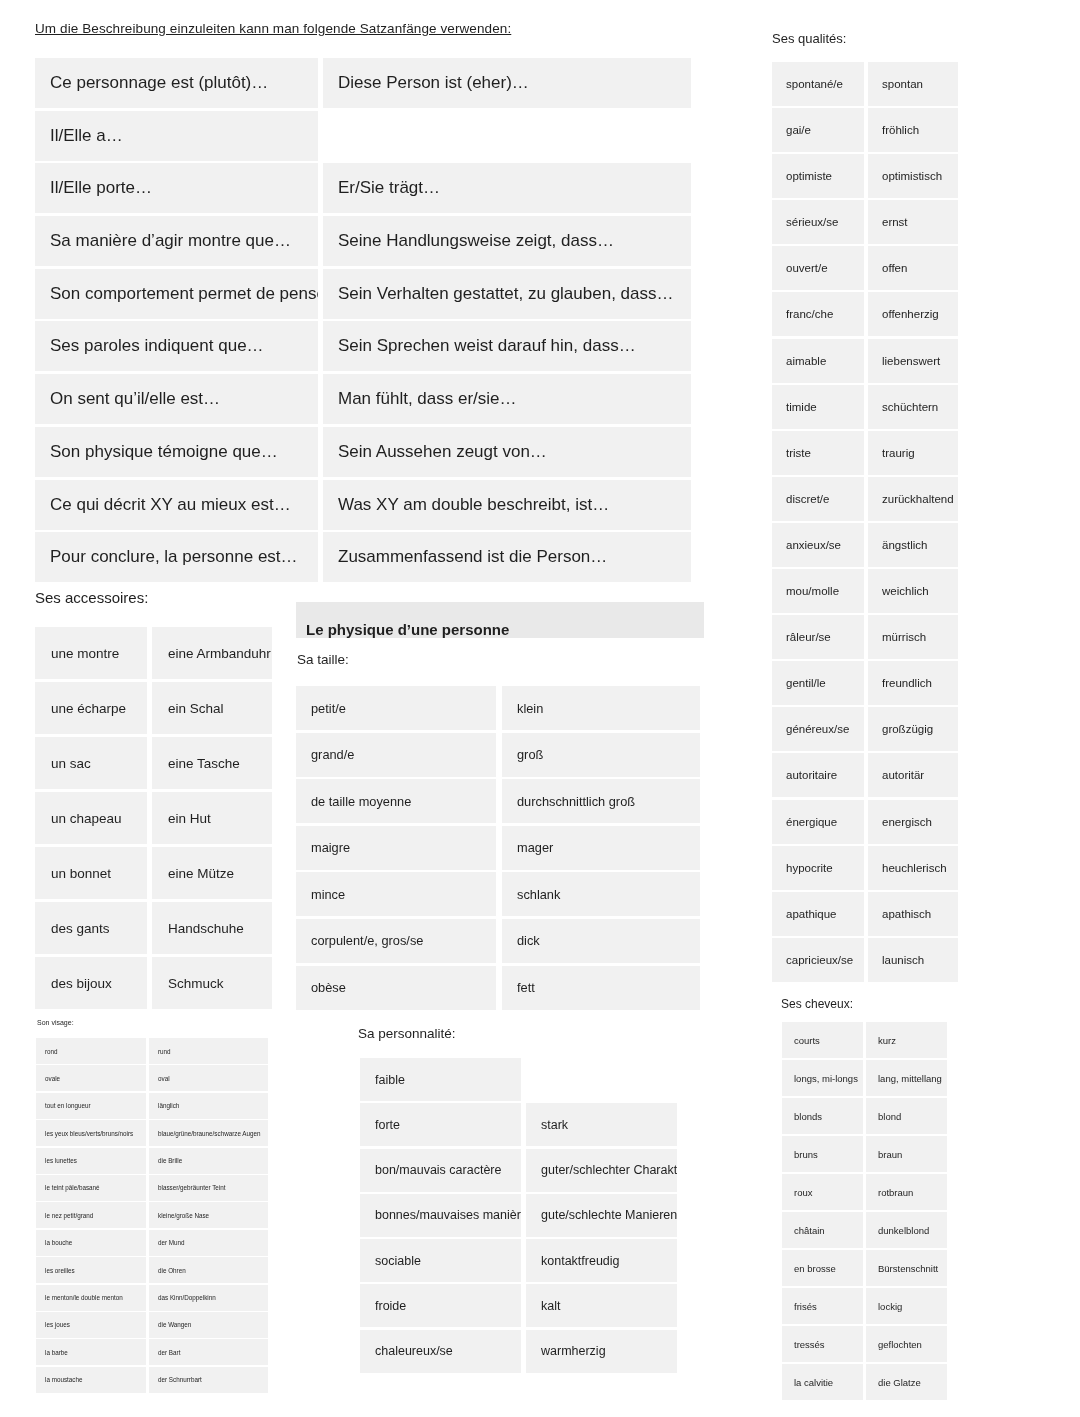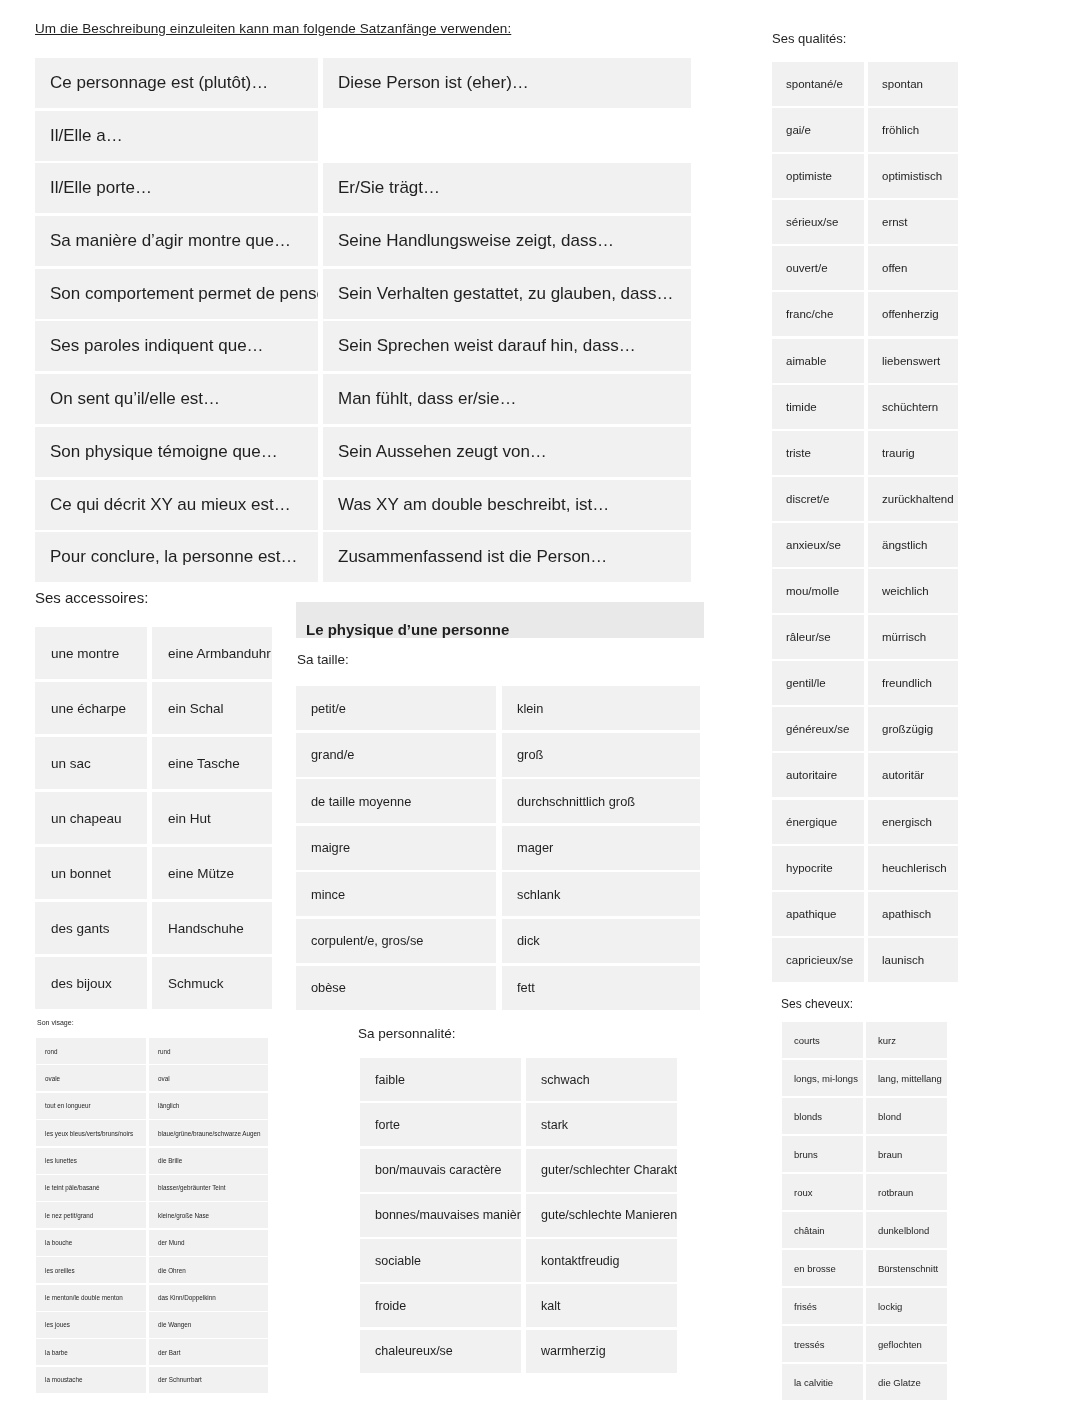--- a/index.html
+++ b/index.html
@@ -228,21 +228,20 @@
         <div class="vcell">la moustache</div>
         <div class="vcell">der Schnurrbart</div>
       </div>
     </div>
 
   <div class="abs heading h-pers">Sa personnalité:</div>
 
   <div class="vtable" id="t-pers">
       <div class="vrow">
         <div class="vcell">faible</div>
-        <div class="vcell">schwach</div>
       </div>
       <div class="vrow">
         <div class="vcell">forte</div>
         <div class="vcell">stark</div>
       </div>
       <div class="vrow">
         <div class="vcell">bon/mauvais caractère</div>
         <div class="vcell">guter/schlechter Charakter</div>
       </div>
       <div class="vrow">

